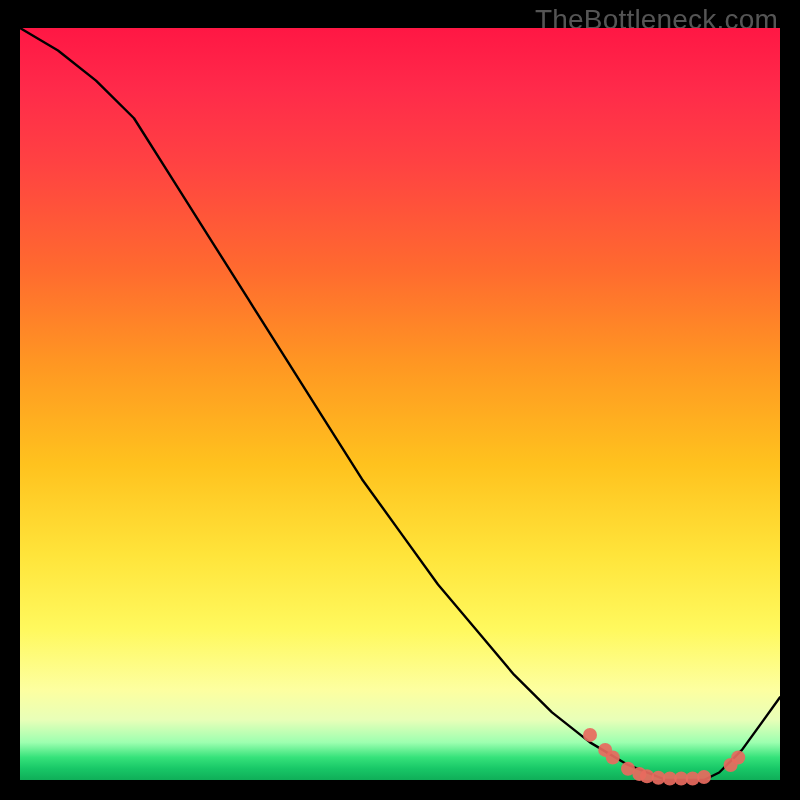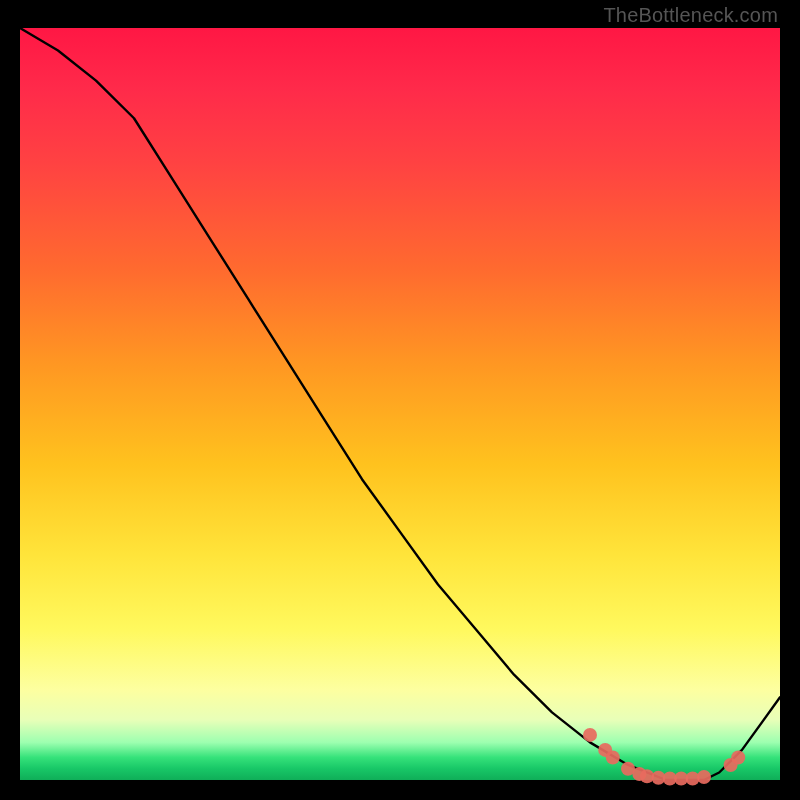--- a/index.html
+++ b/index.html
@@ -40,21 +40,21 @@
       #35e27a 97%,
       #18c767 98.5%,
       #0fae58 100%
     );
   }
   .watermark {
     position: absolute;
     top: 4px;
     right: 22px;
     color: #555;
-    font-size: 20px;
+    font-size: 28px;
     font-weight: 500;
     letter-spacing: 0.2px;
   }
   svg.curve {
     position: absolute;
     left: 0;
     top: 0;
     width: 760px;
     height: 752px;
     overflow: visible;

